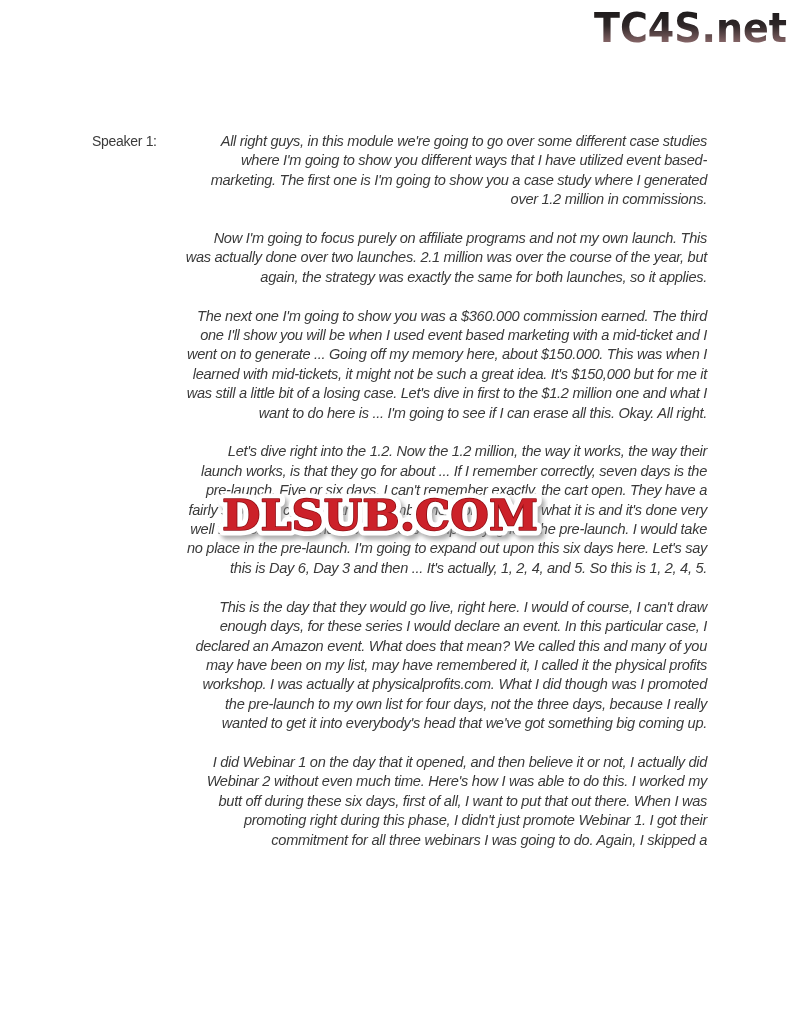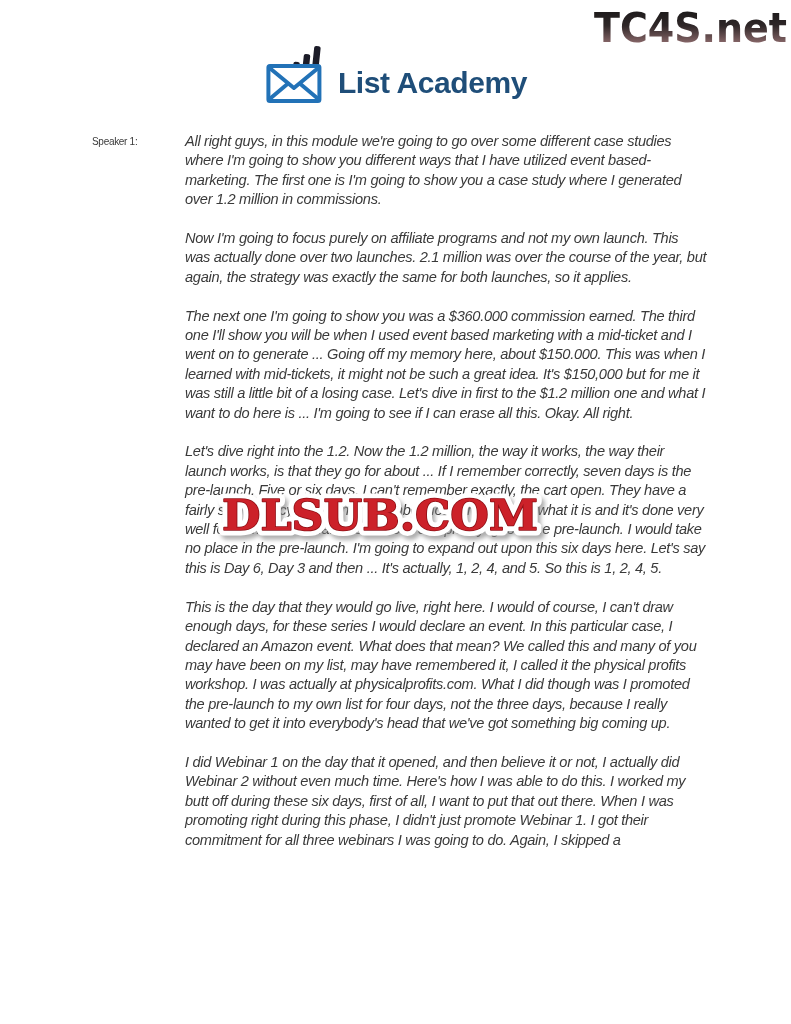--- a/index.html
+++ b/index.html
@@ -3,20 +3,21 @@
 <meta charset="utf-8">
 <style>
   html, body { margin: 0; padding: 0; background: #ffffff; }
   .page {
     position: relative;
     width: 791px;
     height: 901px;
     background: #ffffff;
     font-family: "Liberation Sans", sans-serif;
     overflow: hidden;
+    text-align: right;
   }
 
   
   .tc4s-wrap {
     position: absolute;
     top: 3px;
     right: 0px;
     width: 200px;
     height: 46px;
   }
@@ -38,21 +39,21 @@
     letter-spacing: -0.4px;
     white-space: nowrap;
     padding-top: 14px;
   }
 
   
   .speaker-label {
     position: absolute;
     left: 92px;
     top: 132px;
-    font-size: 10px;
+    font-size: 14px;
     letter-spacing: -0.3px;
     line-height: 19.4px;
     color: #3a3a3a;
   }
   .transcript {
     position: absolute;
     left: 185px;
     top: 132px;
     width: 522px;
     font-size: 14.6px;
@@ -110,38 +111,20 @@
         <linearGradient id="tcgrad" x1="0" y1="0" x2="0" y2="1">
           <stop offset="0%" stop-color="#161616"></stop>
           <stop offset="45%" stop-color="#2f2728"></stop>
           <stop offset="100%" stop-color="#b08486"></stop>
         </linearGradient>
       </defs>
       <text x="3" y="39" textLength="193" lengthAdjust="spacingAndGlyphs" style="font-family:'DejaVu Sans',sans-serif;font-weight:bold;font-size:40px;fill:url(#tcgrad);">TC4S.net</text>
     </svg>
   </div>
 
-  <div class="logo">
-    <span>
-      <svg width="64" height="64" viewBox="0 0 64 64">
-        <g transform="rotate(6 42 22)" fill="#1c1c28">
-          <rect x="29" y="21" width="6.5" height="16" rx="2"></rect>
-          <rect x="38.5" y="12" width="6.5" height="25" rx="2"></rect>
-          <rect x="48" y="3" width="6.5" height="34" rx="2"></rect>
-        </g>
-        <g stroke="#2272b7" stroke-width="4" fill="#ffffff" stroke-linejoin="round">
-          <rect x="4" y="24" width="51" height="35" rx="1.5"></rect>
-          <path d="M4,25 L29.5,46 L55,25" fill="none"></path>
-          <path d="M4,58 L23,42" fill="none"></path>
-          <path d="M55,58 L36,42" fill="none"></path>
-        </g>
-      </svg>
-    </span>
-    <span class="logo-text">List Academy</span>
-  </div>
 
   <div class="speaker-label">Speaker 1:</div>
   <div class="transcript">
     <p>All right guys, in this module we're going to go over some different case studies where I'm going to show you different ways that I have utilized event based-marketing. The first one is I'm going to show you a case study where I generated over 1.2 million in commissions.</p>
     <p>Now I'm going to focus purely on affiliate programs and not my own launch. This was actually done over two launches. 2.1 million was over the course of the year, but again, the strategy was exactly the same for both launches, so it applies.</p>
     <p>The next one I'm going to show you was a $360.000 commission earned. The third one I'll show you will be when I used event based marketing with a mid-ticket and I went on to generate ... Going off my memory here, about $150.000. This was when I learned with mid-tickets, it might not be such a great idea. It's $150,000 but for me it was still a little bit of a losing case. Let's dive in first to the $1.2 million one and what I want to do here is ... I'm going to see if I can erase all this. Okay. All right.</p>
     <p>Let's dive right into the 1.2. Now the 1.2 million, the way it works, the way their launch works, is that they go for about ... If I remember correctly, seven days is the pre-launch. Five or six days, I can't remember exactly, the cart open. They have a fairly short cart cycle, I can't remember how long, but it is what it is and it's done very well for them. Now what I would do is completely ignore the pre-launch. I would take no place in the pre-launch. I'm going to expand out upon this six days here. Let's say this is Day 6, Day 3 and then ... It's actually, 1, 2, 4, and 5. So this is 1, 2, 4, 5.</p>
     <p>This is the day that they would go live, right here. I would of course, I can't draw enough days, for these series I would declare an event. In this particular case, I declared an Amazon event. What does that mean? We called this and many of you may have been on my list, may have remembered it, I called it the physical profits workshop. I was actually at physicalprofits.com. What I did though was I promoted the pre-launch to my own list for four days, not the three days, because I really wanted to get it into everybody's head that we've got something big coming up.</p>
     <p>I did Webinar 1 on the day that it opened, and then believe it or not, I actually did Webinar 2 without even much time. Here's how I was able to do this. I worked my butt off during these six days, first of all, I want to put that out there. When I was promoting right during this phase, I didn't just promote Webinar 1. I got their commitment for all three webinars I was going to do. Again, I skipped a</p>
   </div>

